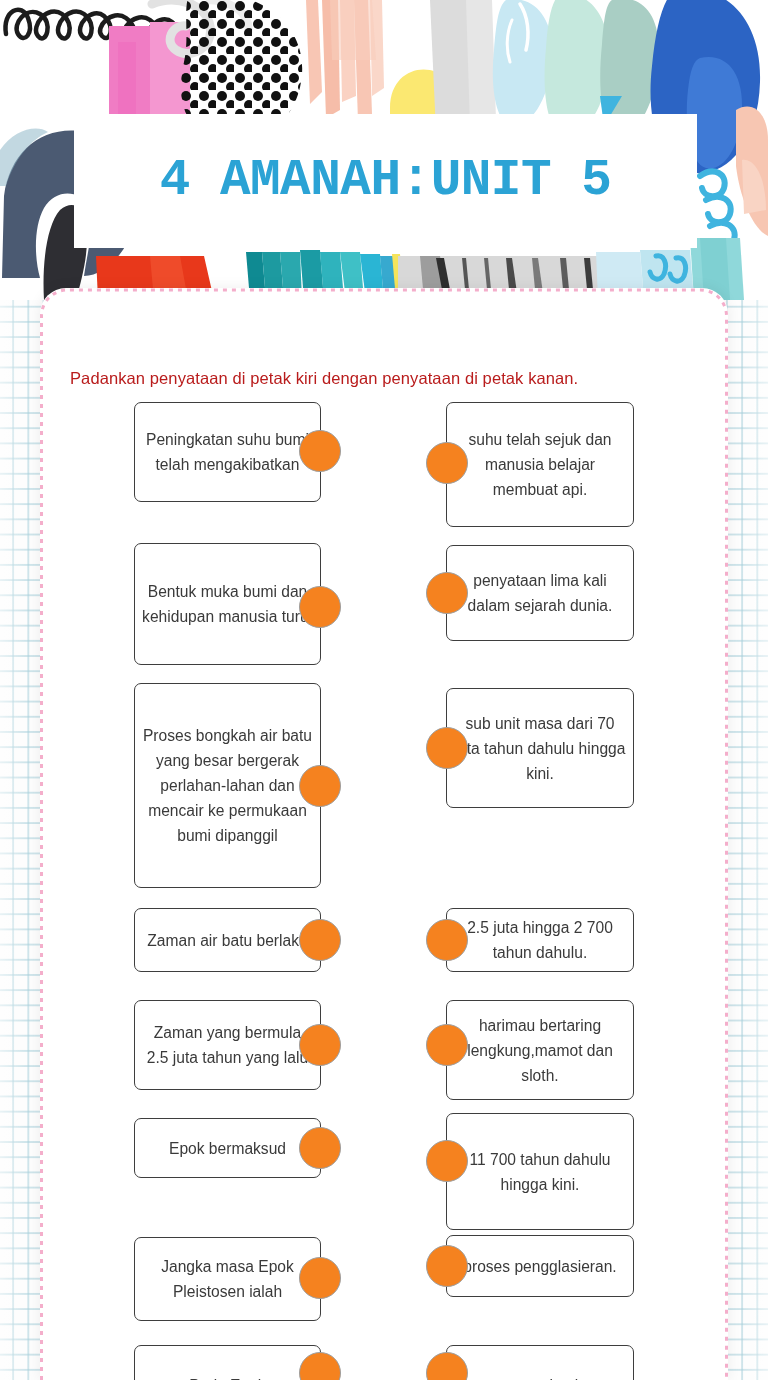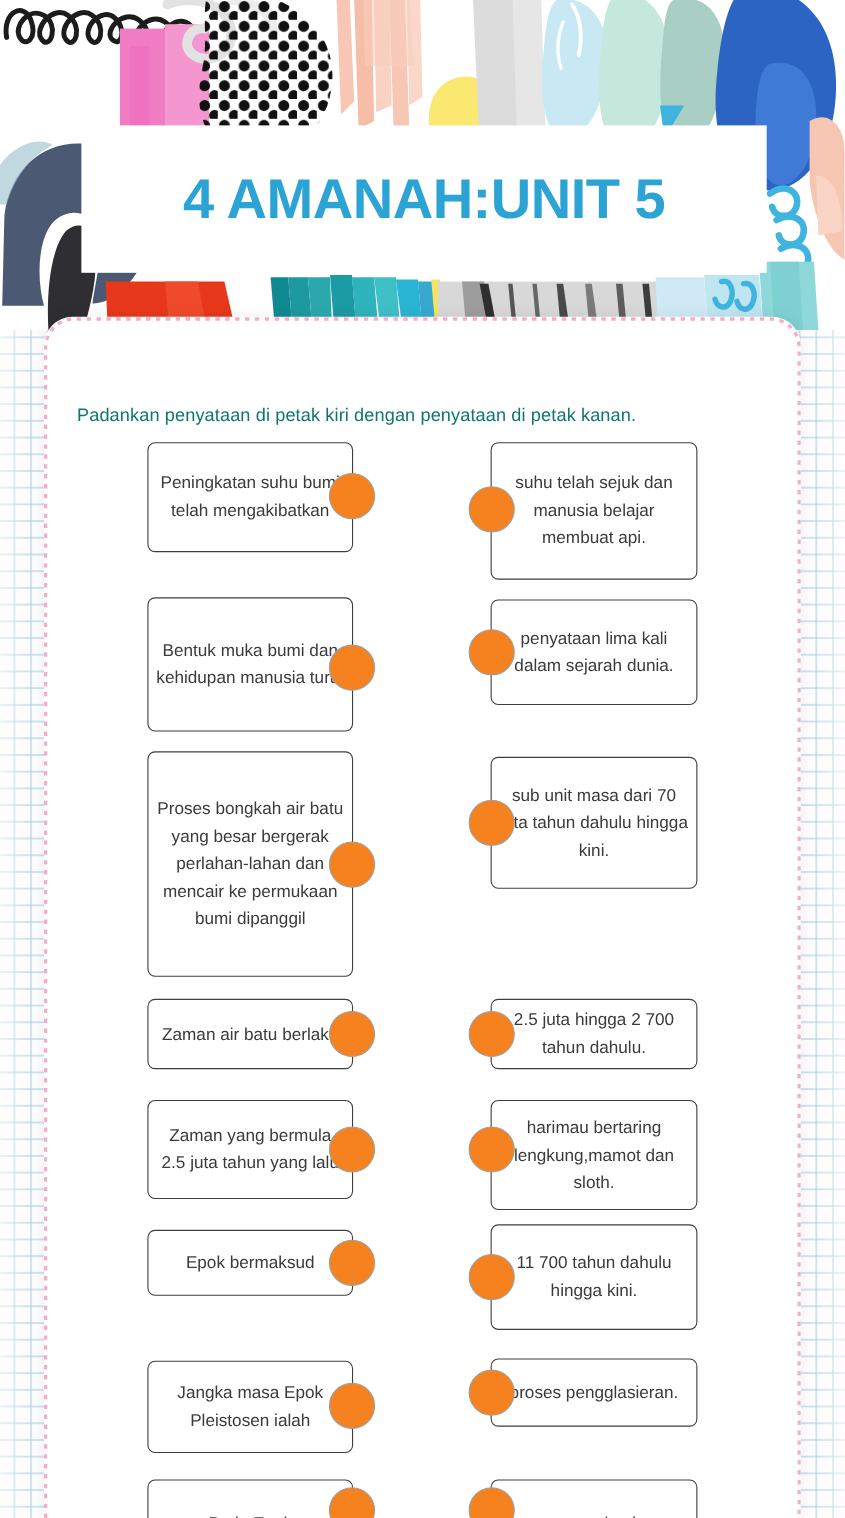--- a/index.html
+++ b/index.html
@@ -70,35 +70,35 @@
     height: 134px;
     background: #ffffff;
     display: flex;
     flex-direction: column;
     align-items: center;
     justify-content: center;
     z-index: 5;
   }
   .title-line {
     color: #2ba3d5;
-    font-family: Liberation Sans, sans-serif;
+    font-family: Liberation Mono, monospace;
     font-weight: bold;
     font-size: 51px;
     line-height: 62px;
     letter-spacing: -0.5px;
     white-space: nowrap;
   }
 
   
   #instruction {
     position: absolute;
     left: 70px;
     top: 369px;
     font-size: 16.5px;
-    color: #0f766e;
+    color: #b91c1c;
     letter-spacing: 0.1px;
     white-space: nowrap;
   }
 
   
   #rows { position: absolute; left: 0; top: 0; width: 768px; height: 1380px; }
   .row { position: absolute; left: 0; width: 768px; }
 
   .mbox {
     position: absolute;
@@ -291,21 +291,21 @@
   <div class="row">
     <div class="mbox left" style="top:1000px;height:90px">Zaman yang bermula 2.5 juta tahun yang lalu</div>
     <div class="dot left" style="top:1024px"></div>
     <div class="mbox right" style="top:1000px;height:100px">harimau bertaring lengkung,mamot dan sloth.</div>
     <div class="dot right" style="top:1024px"></div>
   </div>
 
   <div class="row">
     <div class="mbox left" style="top:1118px;height:60px">Epok bermaksud</div>
     <div class="dot left" style="top:1127px"></div>
-    <div class="mbox right" style="top:1113px;height:96px">11 700 tahun dahulu hingga kini.</div>
+    <div class="mbox right" style="top:1113px;height:117px">11 700 tahun dahulu hingga kini.</div>
     <div class="dot right" style="top:1140px"></div>
   </div>
 
   <div class="row">
     <div class="mbox left" style="top:1237px;height:84px">Jangka masa Epok Pleistosen ialah</div>
     <div class="dot left" style="top:1257px"></div>
     <div class="mbox right" style="top:1235px;height:62px">proses pengglasieran.</div>
     <div class="dot right" style="top:1245px"></div>
   </div>
 

